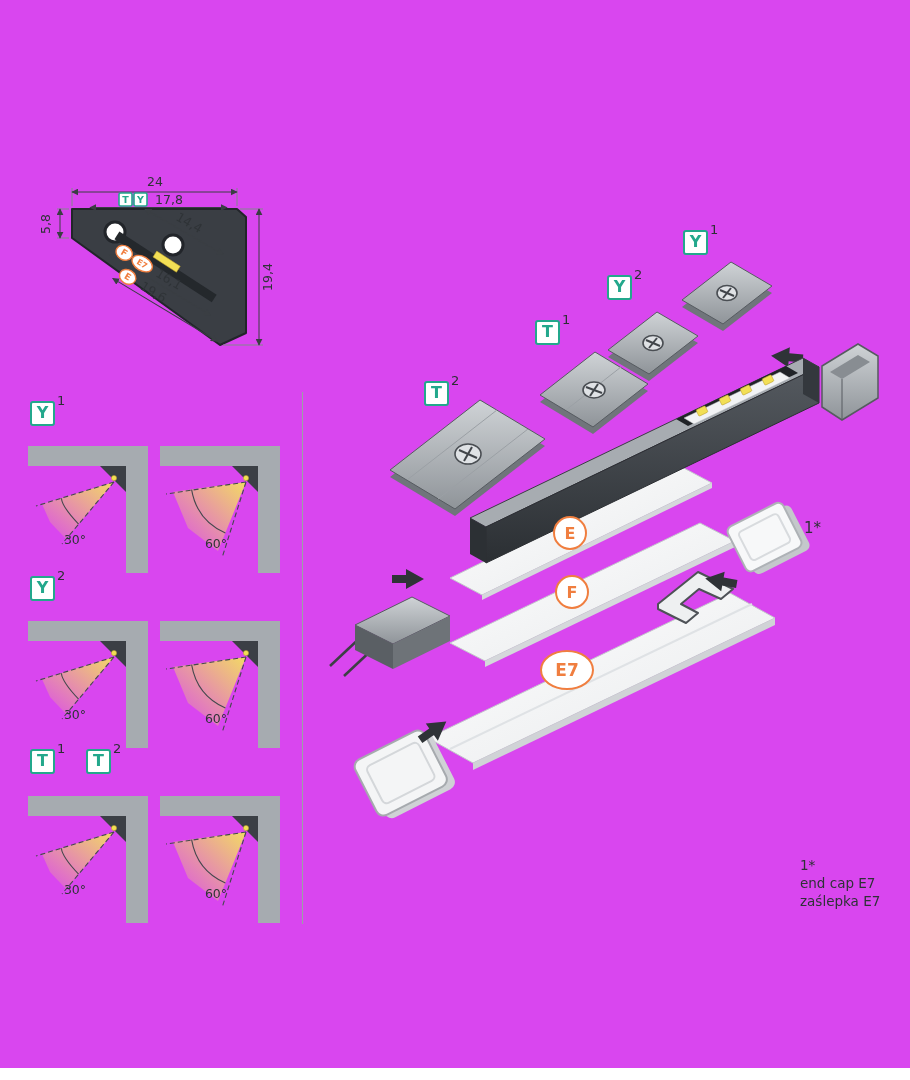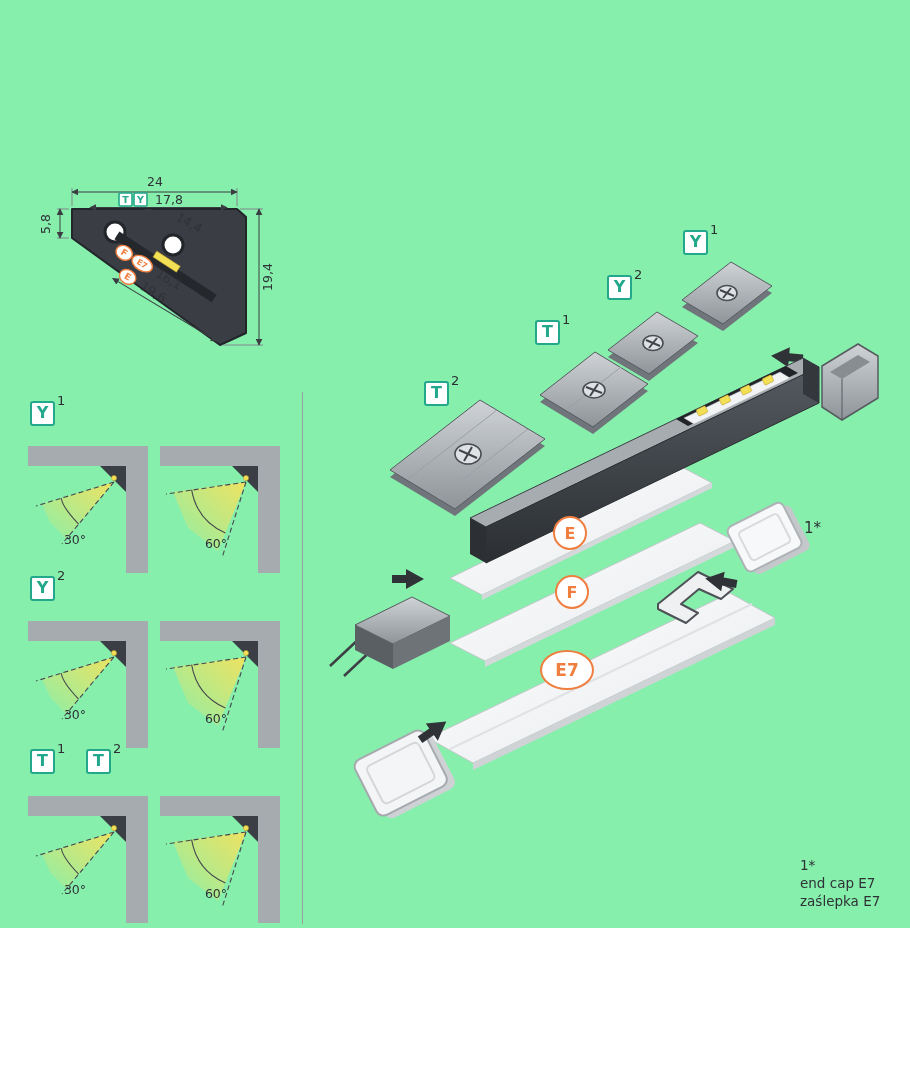--- a/index.html
+++ b/index.html
@@ -1,18 +1,18 @@
 <!DOCTYPE html>
 <html style="--teal: #23a88c; --orange: #f07e3f; --yellow: #f2df55; --wall-gray: #a6abb0;"><head>
 <meta charset="utf-8">
 <style>
   *{box-sizing:border-box;margin:0;padding:0}
   html,body{background:#fff}
   body{width:910px;height:1080px;font-family:"DejaVu Sans","Liberation Sans",sans-serif}
-  .page{position:relative;width:910px;height:928px;background:#86efac;overflow:hidden}
+  .page{position:relative;width:910px;height:1068px;background:#d946ef;overflow:hidden}
   .abs{position:absolute}
   .divider{position:absolute;width:1px;background:#9ba0a5}
   .badge{position:absolute;display:flex;align-items:flex-start}
   .badge-box{display:block;width:25px;height:25px;border:2.5px solid var(--teal,#23a88c);border-radius:3px;
     background:#fff;color:var(--teal,#23a88c);font-weight:bold;font-size:16px;line-height:20px;text-align:center}
   .badge-sup{font-size:13px;color:#2c2f33;margin:-8px 0 0 2px}
   .cover-label{position:absolute;display:flex;align-items:center;justify-content:center;
     border:2.5px solid var(--orange,#f07e3f);border-radius:50%;background:#fff;color:var(--orange,#f07e3f);font-weight:bold}
   .footnote{position:absolute;font-size:13.5px;color:#2e3236;line-height:1.35}
   svg text{font-family:"DejaVu Sans","Liberation Sans",sans-serif}

